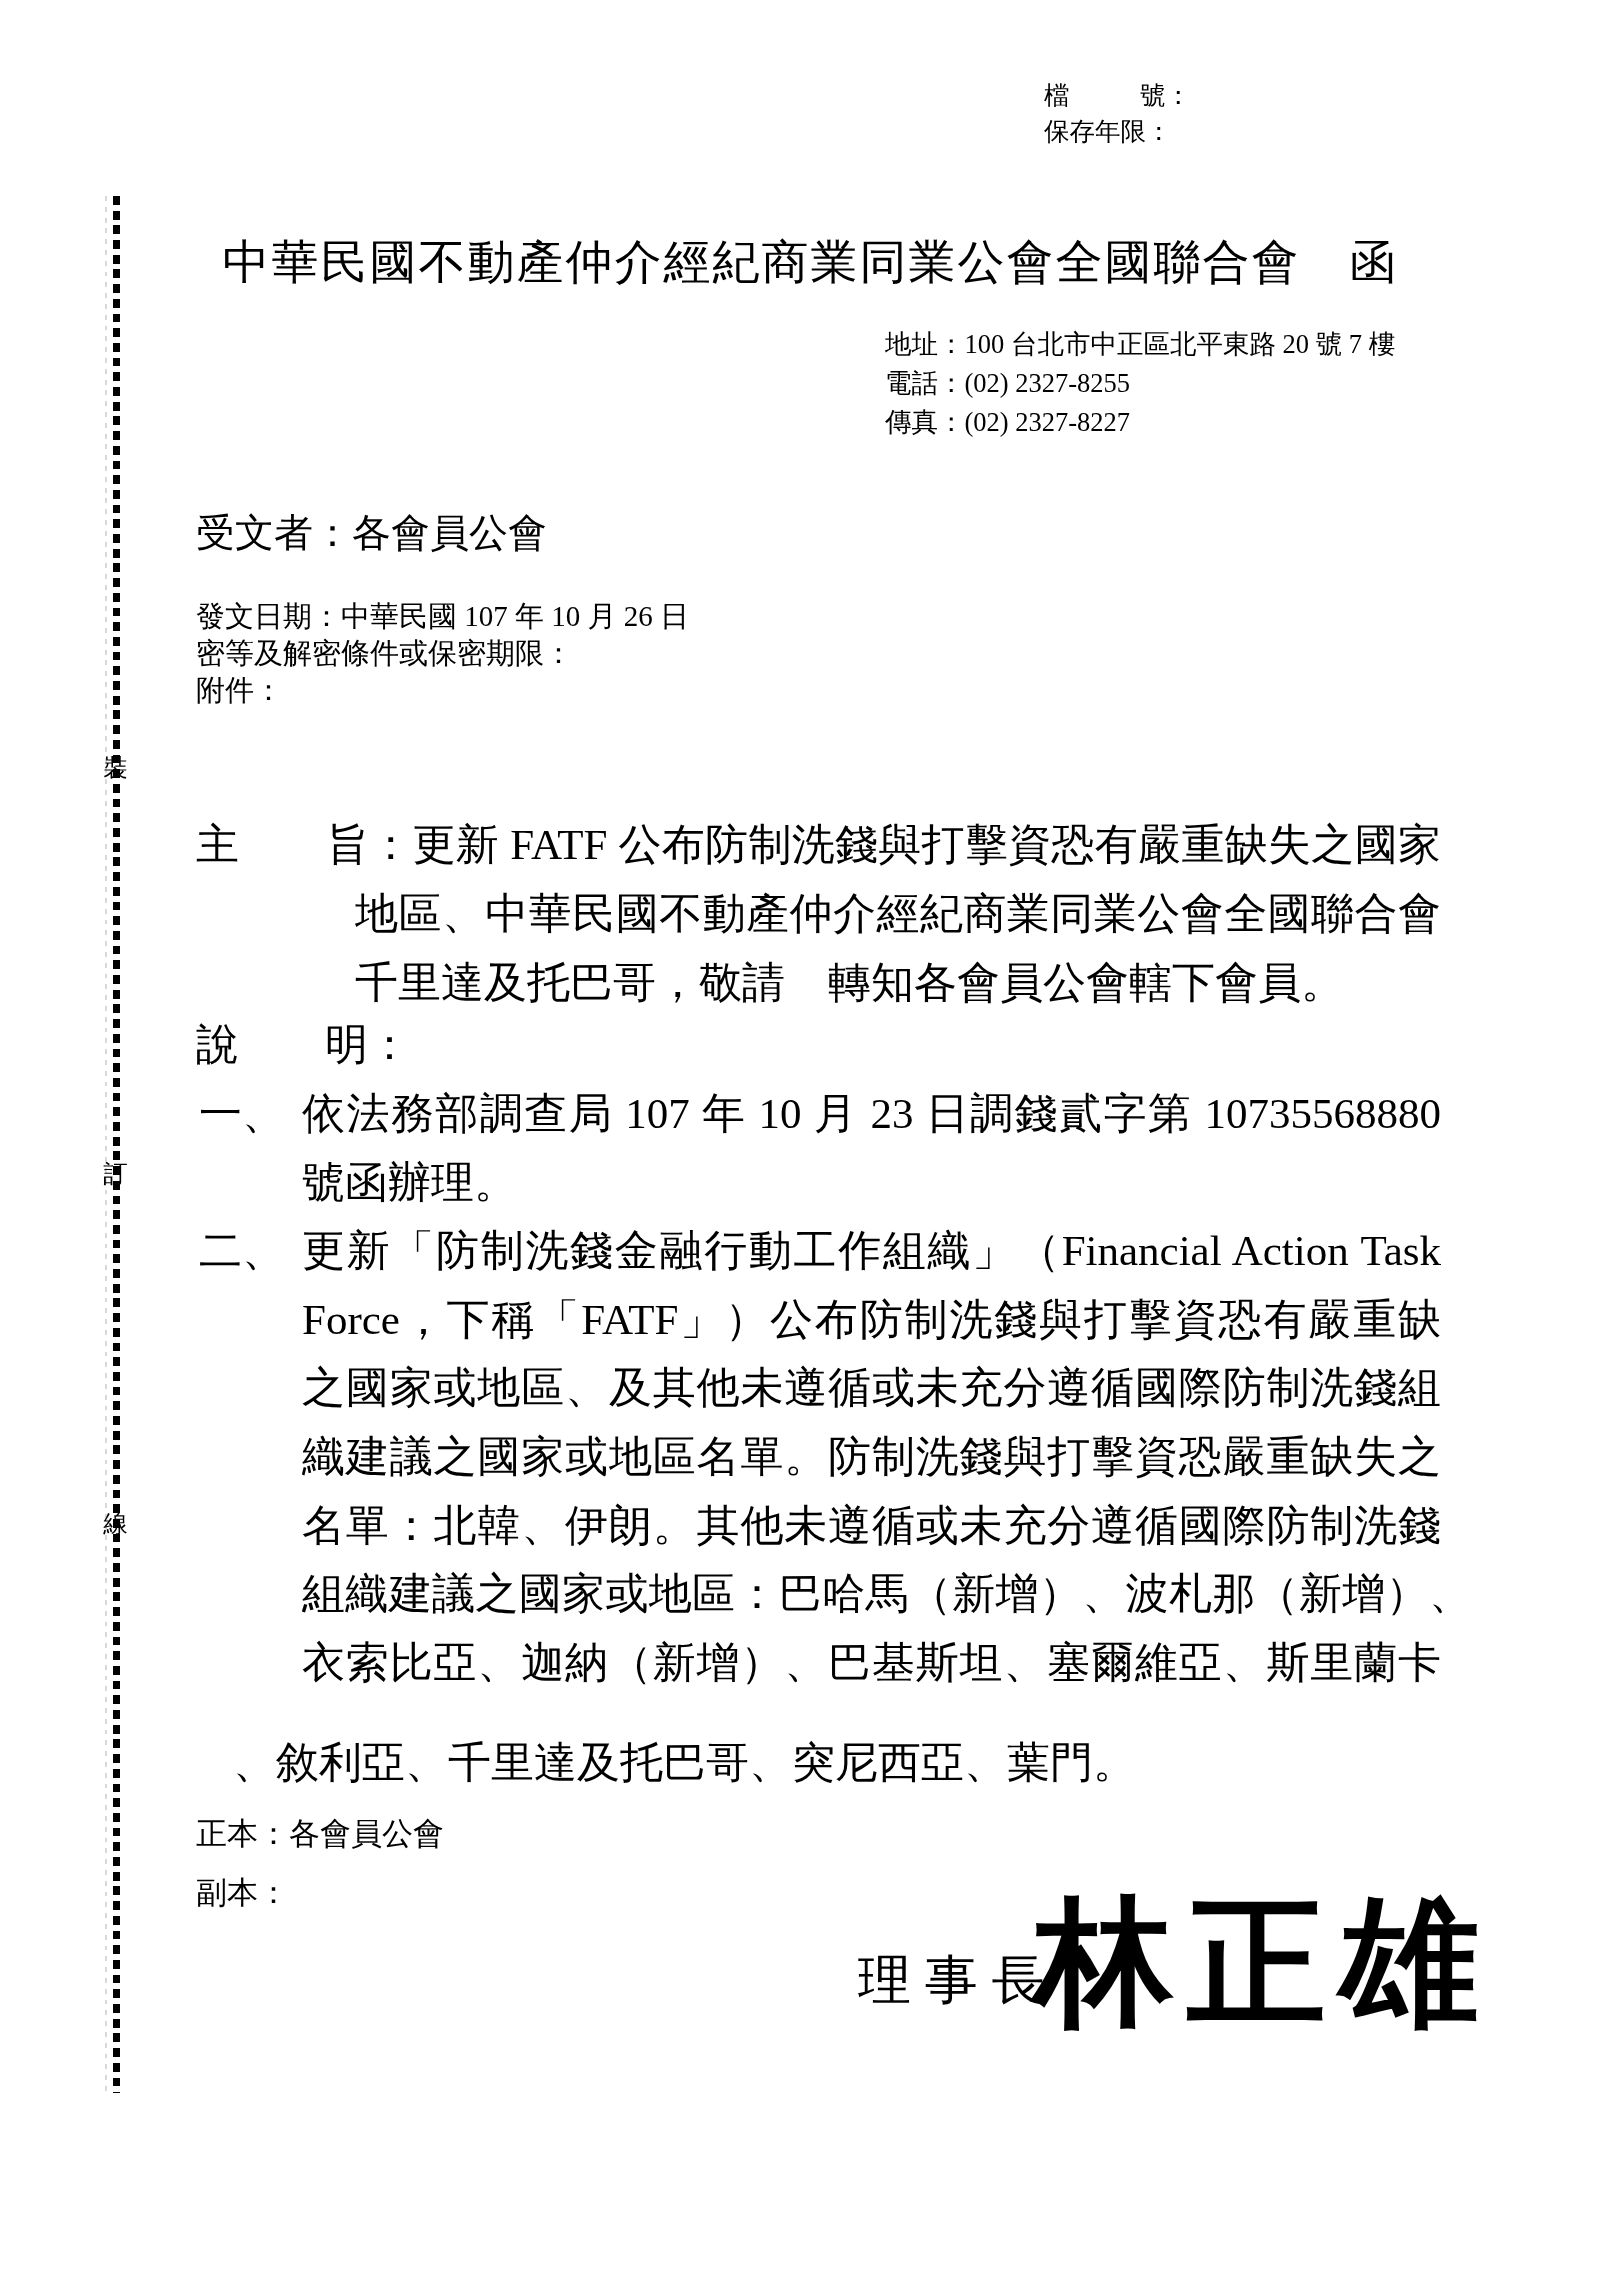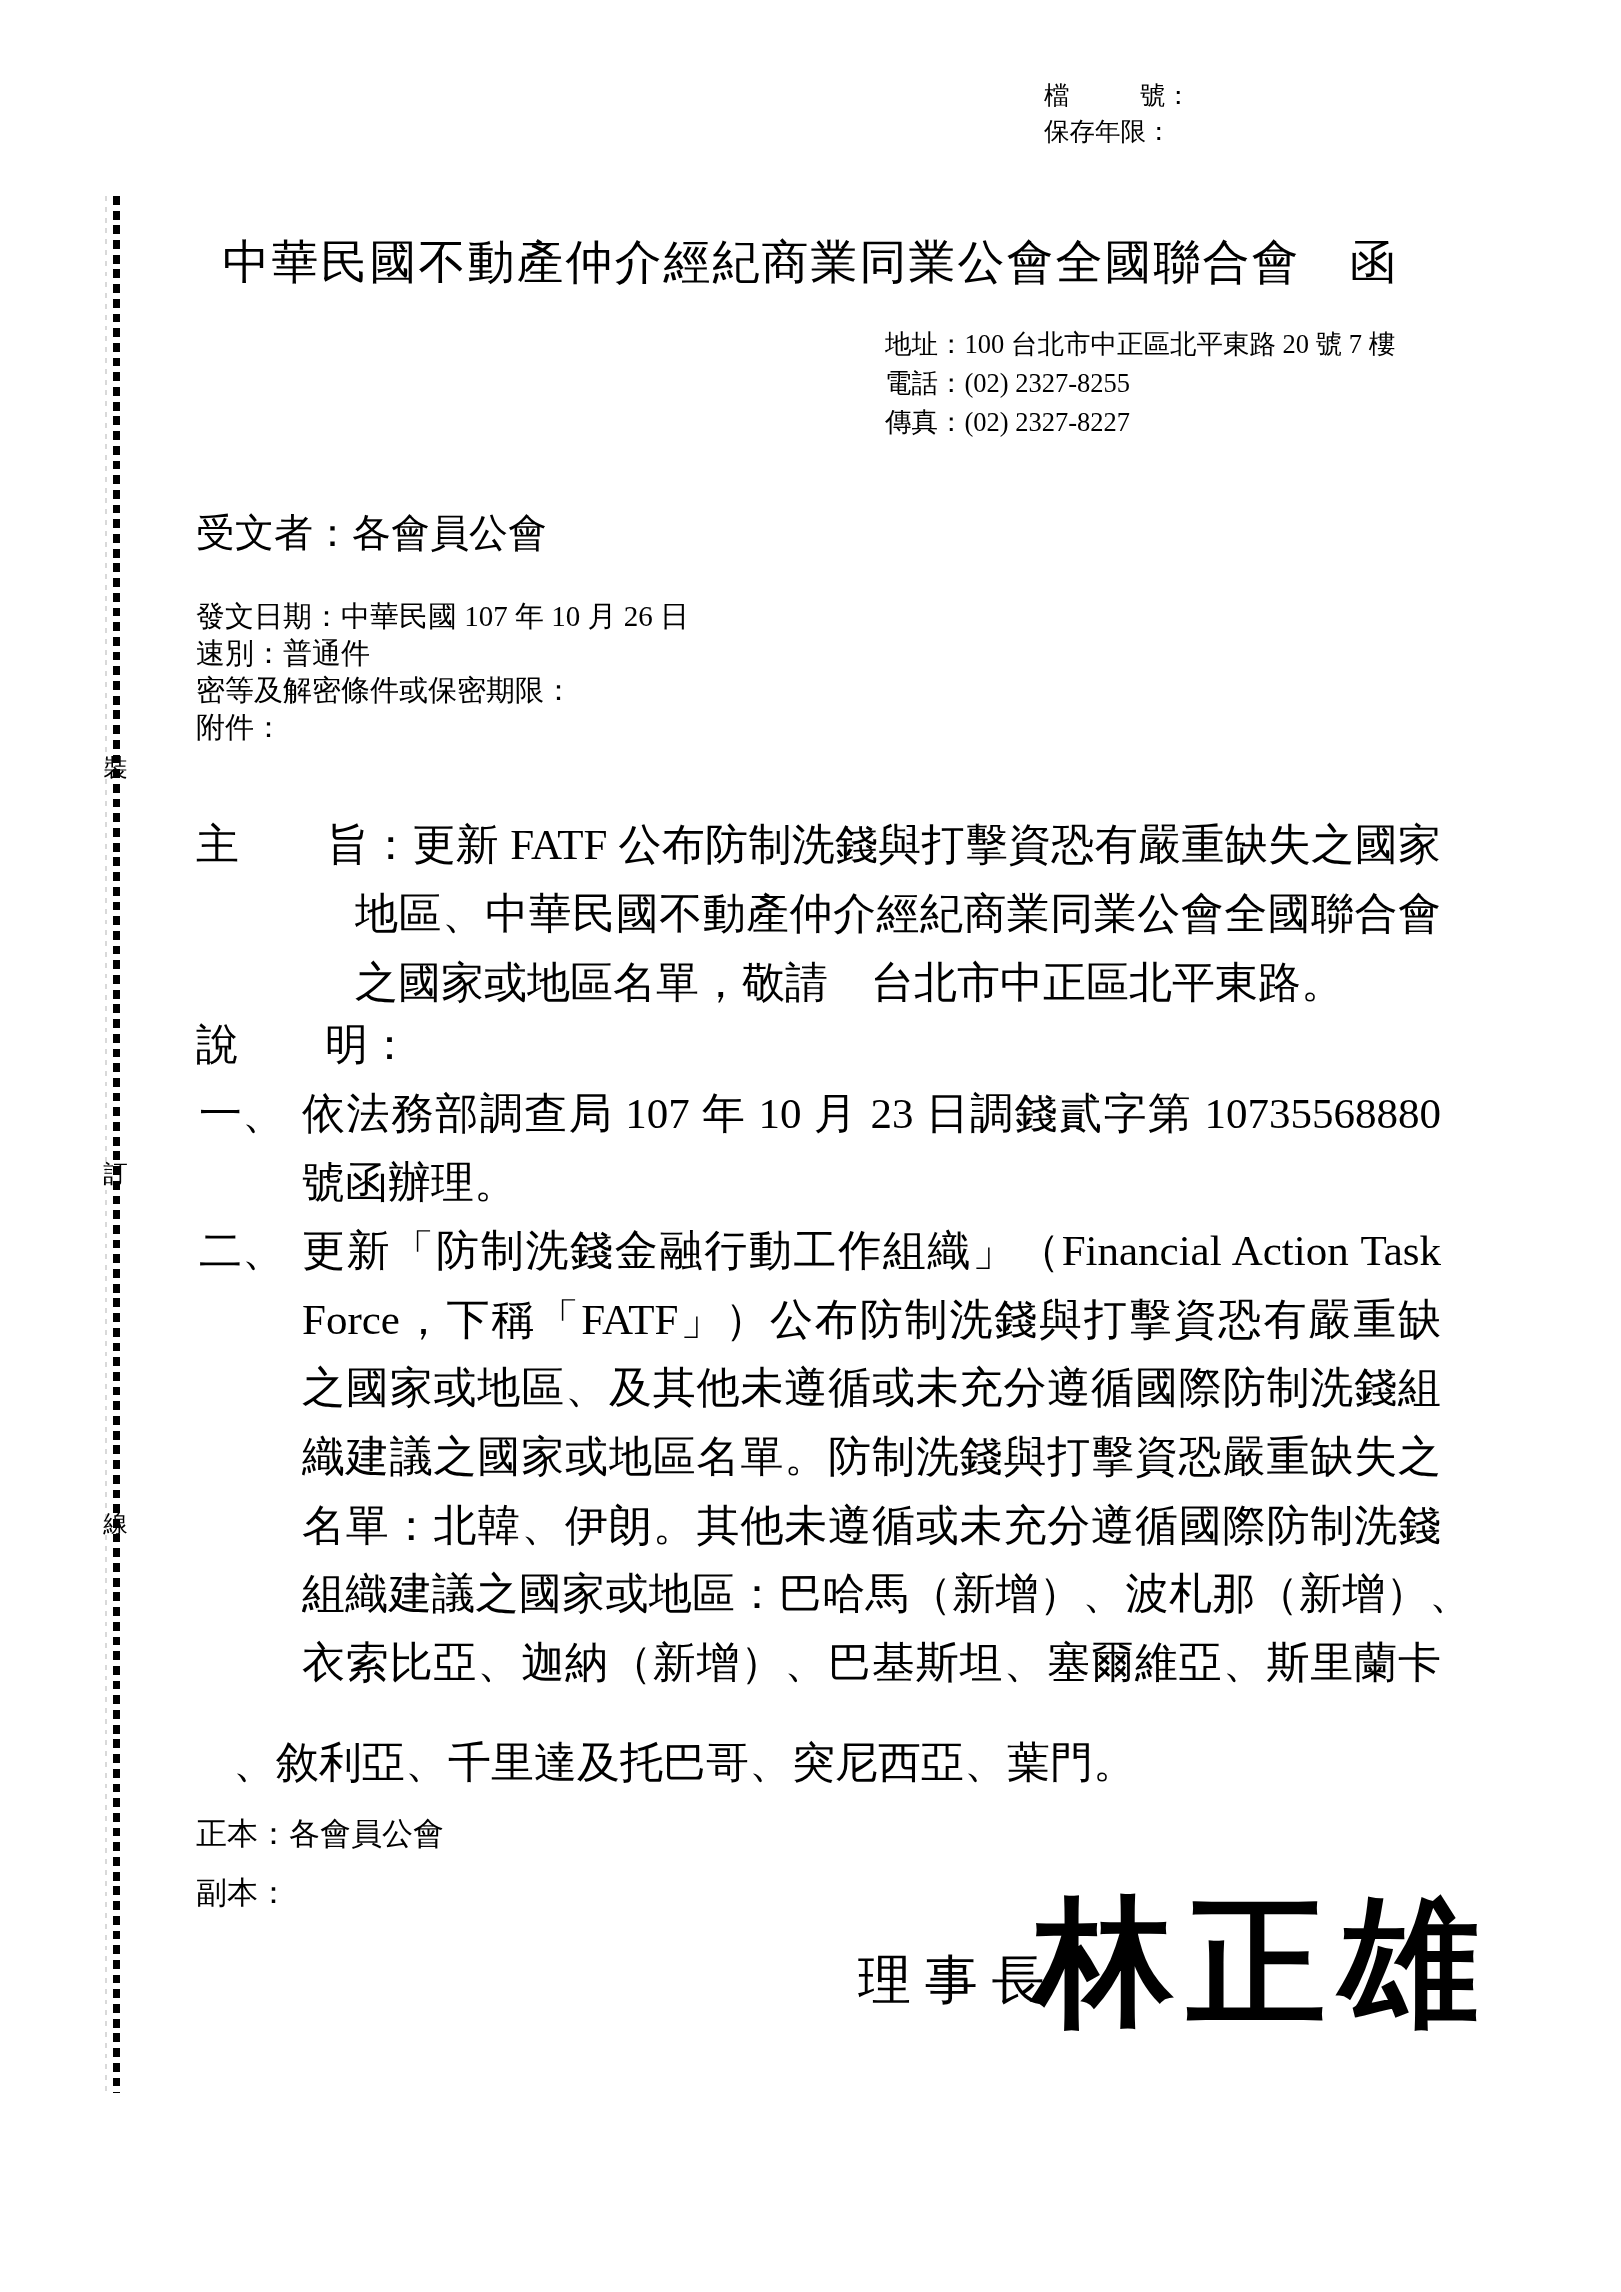--- a/index.html
+++ b/index.html
@@ -87,28 +87,27 @@
 <div class="abs sender">
   <div>地址：100 台北市中正區北平東路 20 號 7 樓</div>
   <div>電話：(02) 2327-8255</div>
   <div>傳真：(02) 2327-8227</div>
 </div>
 
 <div class="abs recipient">受文者：各會員公會</div>
 
 <div class="abs meta">
   <div>發文日期：中華民國 107 年 10 月 26 日</div>
-  <div>速別：普通件</div>
   <div>密等及解密條件或保密期限：</div>
   <div>附件：</div>
 </div>
 
 <div class="abs bline just" style="left:196px;top:819px;width:1245px;">主　　旨：更新 FATF 公布防制洗錢與打擊資恐有嚴重缺失之國家或</div>
 <div class="abs bline just" style="left:355px;top:888px;width:1086px;">地區、中華民國不動產仲介經紀商業同業公會全國聯合會</div>
-<div class="abs bline" style="left:355px;top:957px;">之國家或地區名單，敬請　台北市中正區北平東路。</div>
+<div class="abs bline" style="left:355px;top:957px;">千里達及托巴哥，敬請　轉知各會員公會轄下會員。</div>
 
 <div class="abs bline" style="left:196px;top:1019px;">說　　明：</div>
 
 <div class="abs bline" style="left:199px;top:1088px;">一、</div>
 <div class="abs bline just" style="left:302px;top:1088px;width:1139px;">依法務部調查局 107 年 10 月 23 日調錢貳字第 10735568880</div>
 <div class="abs bline" style="left:302px;top:1157px;">號函辦理。</div>
 
 <div class="abs bline" style="left:199px;top:1225px;">二、</div>
 <div class="abs bline just" style="left:302px;top:1225px;width:1139px;">更新「防制洗錢金融行動工作組織」（Financial Action Task</div>
 <div class="abs bline just" style="left:302px;top:1294px;width:1139px;">Force，下稱「FATF」）公布防制洗錢與打擊資恐有嚴重缺失</div>

